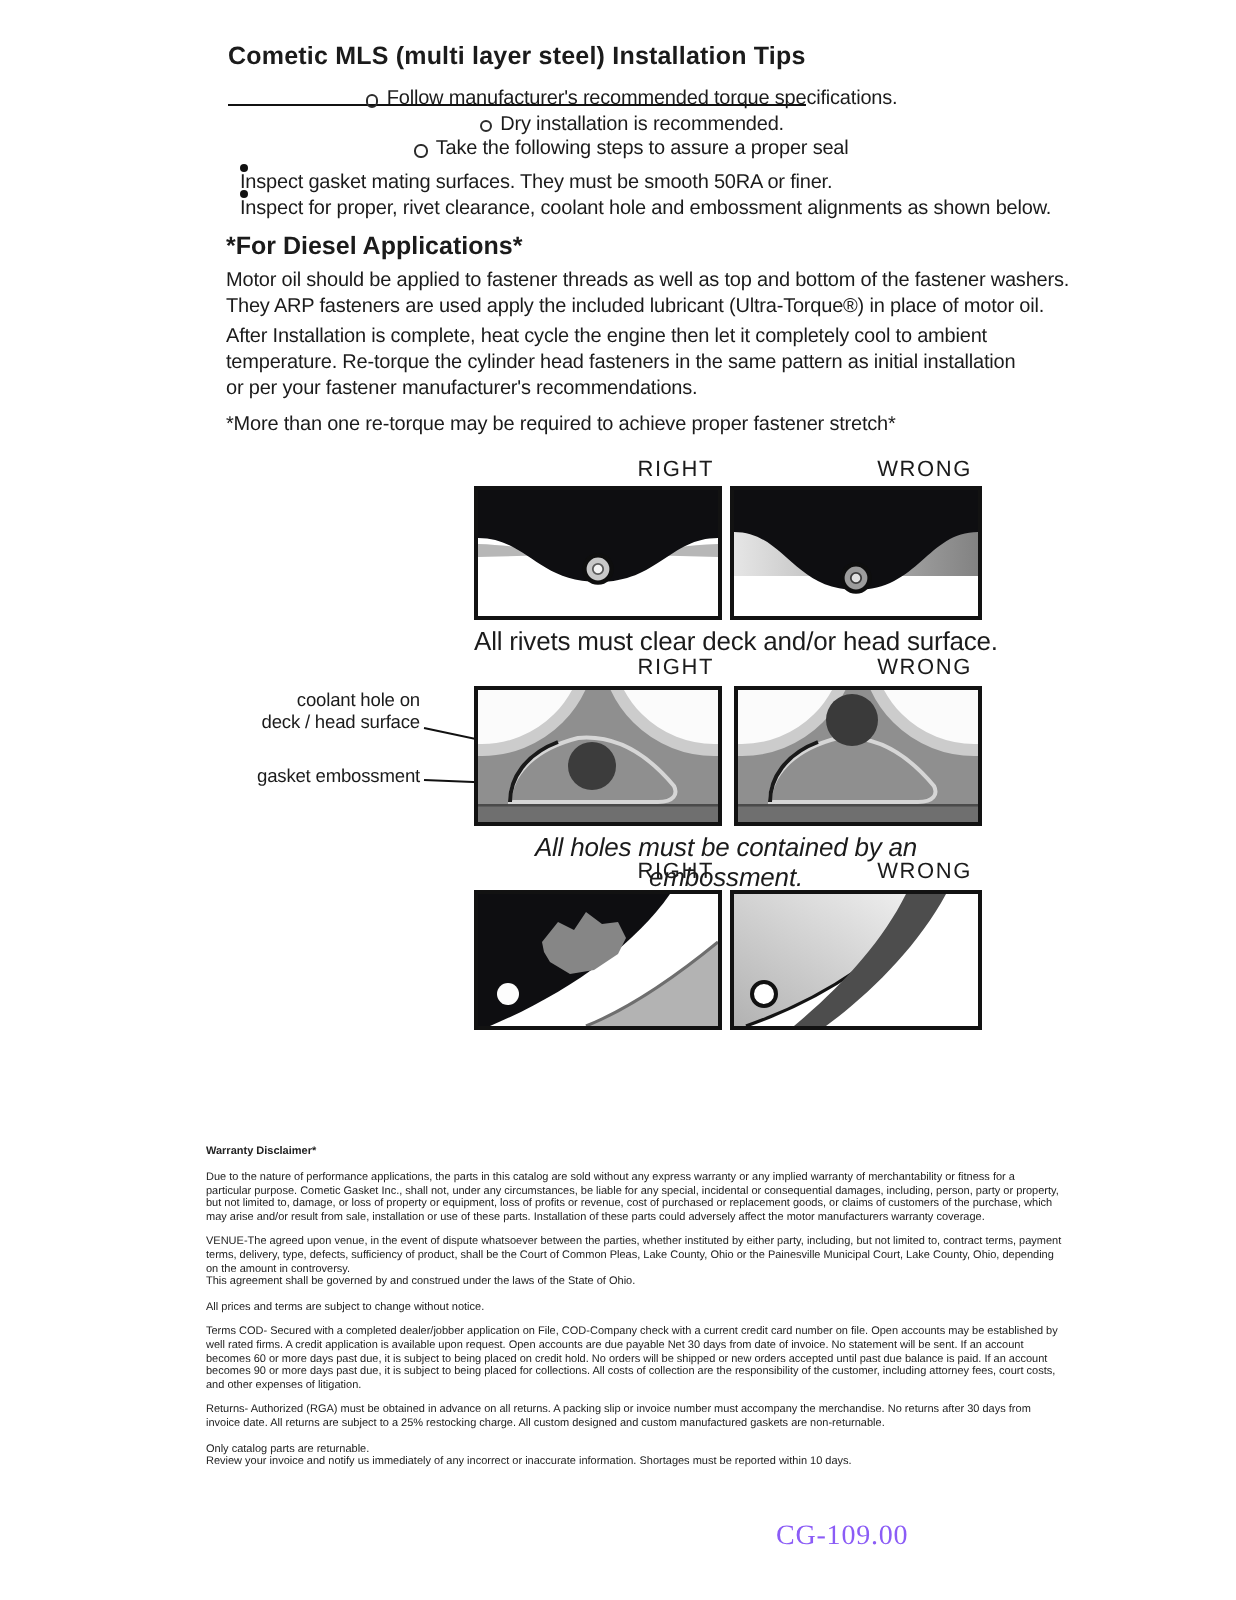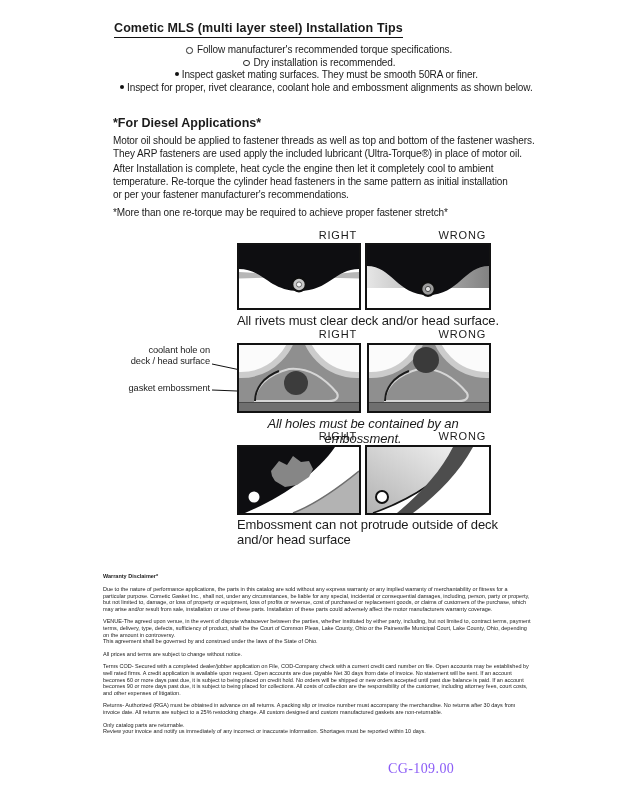--- a/index.html
+++ b/index.html
@@ -3,25 +3,25 @@
 <meta charset="utf-8">
 <style>
   html,body{margin:0;padding:0;background:#ffffff;}
   .page{
     position:relative;width:618px;height:800px;background:#ffffff;overflow:hidden;
     font-family:"Liberation Sans",sans-serif;color:#1b1b1b;
   }
   .abs{position:absolute;}
   .title{
     font-size:12.5px;font-weight:bold;letter-spacing:0.1px;
-    border-bottom:1.6px solid #111;padding-bottom:2px;white-space:nowrap;
+    border-bottom:1.6px solid #111;padding-bottom:17px;white-space:nowrap;
   }
   .bullets{font-size:10px;letter-spacing:-0.1px;}
   .b-row{display:flex;align-items:flex-start;height:12.6px;white-space:nowrap;justify-content:center;}
-  .b-row.sub{margin-left:14px;}
+  .b-row.sub{margin-left:14px;flex-direction:column;}
   .marker-o{
     width:4.5px;height:4.5px;border:1.1px solid #2c2c2c;border-radius:50%;
     margin:3px 4px 0 0;flex:0 0 auto;
   }
   .marker-dot{
     width:4px;height:4px;background:#111;border-radius:50%;
     margin:3.2px 3px 0 0;flex:0 0 auto;
   }
   .h2{font-size:12.5px;font-weight:bold;white-space:nowrap;}
   .para{font-size:10px;line-height:13px;white-space:pre-line;letter-spacing:-0.1px;}
@@ -43,20 +43,24 @@
   <div class="abs title" style="left:114px;top:21px;">Cometic MLS (multi layer steel) Installation Tips</div>
 
   <div class="abs bullets" style="left:106px;top:44px;">
     <div class="b-row">
       <span class="marker-o"></span>
       <span>Follow manufacturer's recommended torque specifications.</span>
     </div>
     <div class="b-row">
       <span class="marker-o"></span>
       <span>Dry installation is recommended.</span>
+    </div>
+    <div class="b-row">
+      <span class="marker-o"></span>
+      <span>Take the following steps to assure a proper seal</span>
     </div>
     <div class="b-row sub">
       <span class="marker-dot"></span>
       <span>Inspect gasket mating surfaces.  They must be smooth 50RA or finer.</span>
     </div>
     <div class="b-row sub">
       <span class="marker-dot"></span>
       <span>Inspect for proper, rivet clearance, coolant hole and embossment alignments as shown below.</span>
     </div>
   </div>
@@ -159,22 +163,20 @@
             <stop offset="1" stop-color="#b2b2b2"></stop>
         </linearGradient>
       </defs>
       <rect x="0" y="0" width="122" height="66" fill="#ffffff"></rect>
       <path d="M0,0 H100 C82,28 46,52 6,66 H0 Z" fill="url(#g2)"></path>
       <path d="M100,0 C82,28 46,52 6,66" fill="none" stroke="#141414" stroke-width="1.6"></path>
       <path d="M86,0 L106,0 C92,26 68,50 46,66 L30,66 C54,46 74,24 86,0 Z" fill="#4d4d4d"></path>
       <circle cx="15" cy="50" r="6" fill="#ffffff" stroke="#111" stroke-width="2"></circle>
     </svg>
   </div>
-  <div class="abs caption" style="left:237px;top:517px;">Embossment can not protrude outside of deck
-and/or head surface</div>
 
   <div class="abs legal" style="left:103px;top:573px;">
     <p class="lh">Warranty Disclaimer*</p>
     <p>Due to the nature of performance applications, the parts in this catalog are sold without any express warranty or any implied warranty of merchantability or fitness for a particular purpose.  Cometic Gasket Inc., shall not, under any circumstances, be liable for any special, incidental or consequential damages, including, person, party or property, but not limited to, damage, or loss of property or equipment, loss of profits or revenue, cost of purchased or replacement goods, or claims of customers of the purchase, which may arise and/or result from sale, installation or use of these parts.  Installation of these parts could adversely affect the motor manufacturers warranty coverage.</p>
     <p>VENUE-The agreed upon venue, in the event of dispute whatsoever between the parties, whether instituted by either party, including, but not limited to, contract terms, payment terms, delivery, type, defects, sufficiency of product, shall be the Court of Common Pleas, Lake County, Ohio or the Painesville Municipal Court, Lake County, Ohio, depending on the amount in controversy.
 This agreement shall be governed by and construed under the laws of the State of Ohio.</p>
     <p>All prices and terms are subject to change without notice.</p>
     <p>Terms COD- Secured with a completed dealer/jobber application on File, COD-Company check with a current credit card number on file.  Open accounts may be established by well rated firms.  A credit application is available upon request.  Open accounts are due payable Net 30 days from date of invoice.  No statement will be sent.  If an account becomes 60 or more days past due, it is subject to being placed on credit hold.  No orders will be shipped or new orders accepted until past due balance is paid.  If an account becomes 90 or more days past due, it is subject to being placed for collections.  All costs of collection are the responsibility of the customer, including attorney fees, court costs, and other expenses of litigation.</p>
     <p>Returns- Authorized (RGA) must be obtained in advance on all returns.  A packing slip or invoice number must accompany the merchandise.  No returns after 30 days from invoice date.  All returns are subject to a 25% restocking charge.  All custom designed and custom manufactured gaskets are non-returnable.</p>
     <p>Only catalog parts are returnable.

